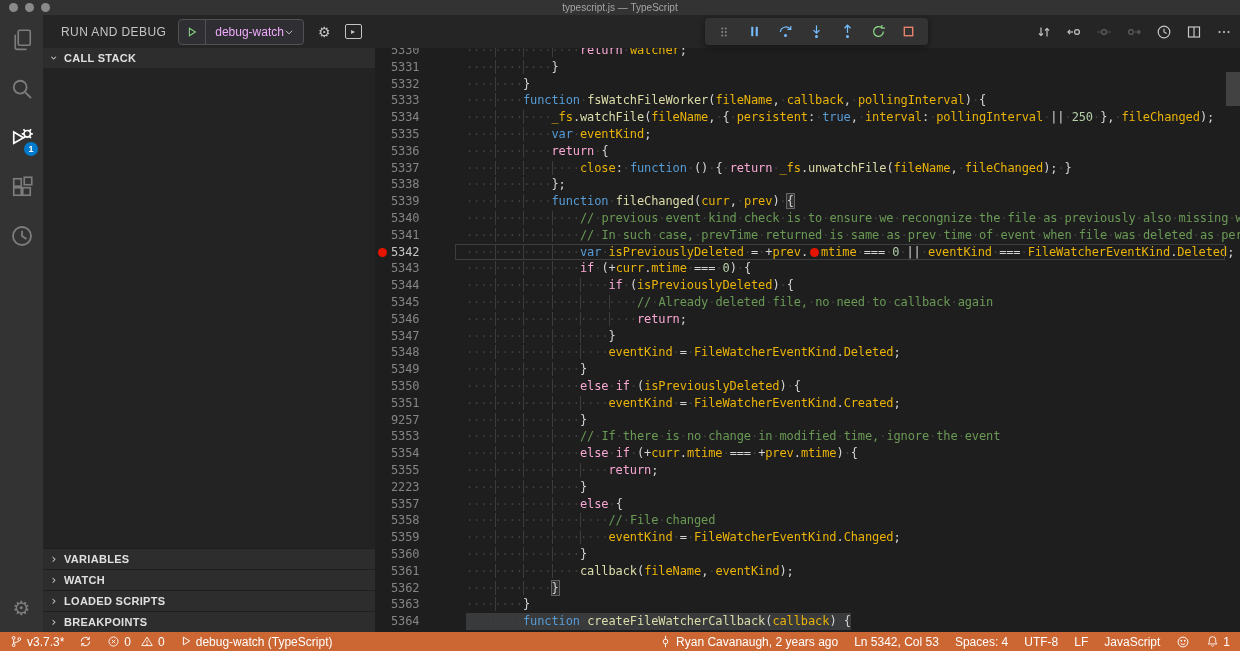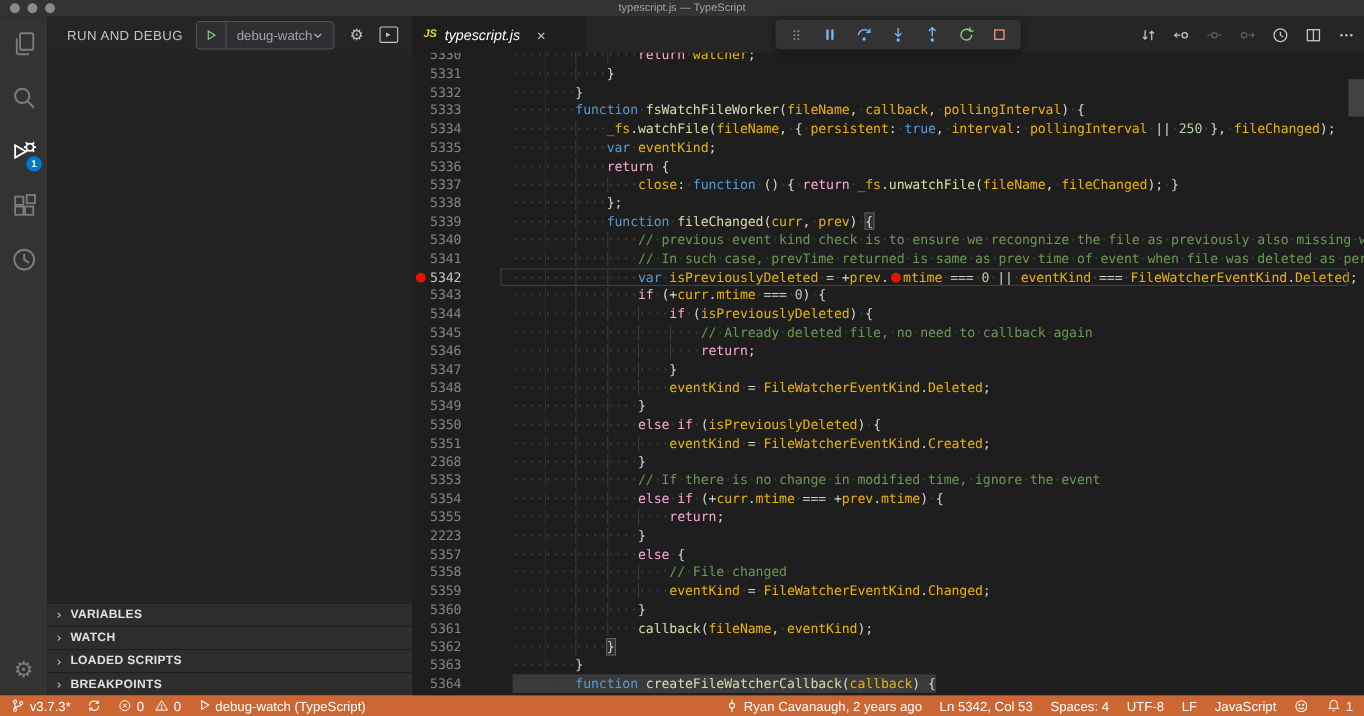--- a/index.html
+++ b/index.html
@@ -24,21 +24,21 @@
   .ab-gear{margin-top:auto;margin-bottom:0}
   .gearglyph{font-size:20px;line-height:1;color:#7d7d7d;font-family:"DejaVu Sans",sans-serif}
   .gearglyph.small{font-size:14px;color:#c5c5c5}
 
   
   .sidebar{width:332px;background:#252526;display:flex;flex-direction:column;flex:none;color:#ccc}
   .sb-top{height:33px;display:flex;align-items:center;padding:0 10px;flex:none}
   .sb-title{font-size:12px;color:#c5c5c5;letter-spacing:.4px;margin-left:8px;white-space:nowrap}
   .launch{margin-left:12px;height:24px;display:flex;align-items:center;background:#2f2f33;border:1px solid #515151;border-radius:4px;overflow:hidden}
   .launch-play{width:26px;display:flex;align-items:center;justify-content:center;color:#89D185;border-right:1px solid #515151;height:100%;cursor:pointer}
-  .launch-select{display:flex;align-items:center;padding:0 9px;font-size:12px;color:#a3a3a3;cursor:pointer}
+  .launch-select{display:flex;align-items:center;padding:0 9px;font-size:12px;color:#f0abfc;cursor:pointer}
   .sb-top-icon{margin-left:14px;color:#c5c5c5;cursor:pointer;display:flex;align-items:center;justify-content:center}
   .console-box{width:15px;height:13px;border:1px solid #c5c5c5;border-radius:2px;display:flex;align-items:center;justify-content:center;font-size:8px;color:#c5c5c5}
   .sb-section{height:20px;display:flex;align-items:center;font-size:11px;font-weight:700;color:#e0e0e0;background:#2d2d2d;padding-left:6px;gap:5px;border-top:1px solid #1f1f1f;letter-spacing:.3px;cursor:pointer;flex:none}
   .chev{display:inline-block;font-size:12px;font-weight:400;color:#c5c5c5;width:10px;text-align:center;transform:none;font-family:"DejaVu Sans",sans-serif}
   .chev.open{transform:rotate(90deg)}
   .callstack-body{flex:1;background:#232324}
 
   
   .editor{width:865px;display:flex;flex-direction:column;background:#1e1e1e;position:relative;flex:none}
   .tabbar{height:33px;background:#252526;display:flex;align-items:stretch;position:relative;flex:none}
@@ -161,20 +161,24 @@
           </span>
         </div>
         <span class="sb-top-icon">
             <span class="gearglyph small">⚙</span>
           </span>
         <span class="sb-top-icon">
             <span class="console-box">▸</span>
           </span>
       </div>
 
+      <div class="sb-section" style="border-top:none">
+        <span class="chev open">›</span>
+        <span>CALL STACK</span>
+      </div>
       <div class="callstack-body"></div>
 
       <div class="sb-section">
         <span class="chev">›</span>
         <span>VARIABLES</span>
       </div>
       <div class="sb-section">
         <span class="chev">›</span>
         <span>WATCH</span>
       </div>
@@ -183,25 +187,20 @@
         <span>LOADED SCRIPTS</span>
       </div>
       <div class="sb-section">
         <span class="chev">›</span>
         <span>BREAKPOINTS</span>
       </div>
     </div>
 
     <div class="editor">
       <div class="tabbar">
-        <div class="tab">
-          <span class="tab-badge">JS</span>
-          <span class="tab-name">typescript.js</span>
-          <span class="tab-close">×</span>
-        </div>
 
         <div class="dbg-toolbar">
           <span class="dbg-btn">
             <svg width="14" height="14" viewBox="0 0 16 16" fill="#8a8a8a">
                 <circle cx="6" cy="4" r="1.1"></circle>
                 <circle cx="10" cy="4" r="1.1"></circle>
                 <circle cx="6" cy="8" r="1.1"></circle>
                 <circle cx="10" cy="8" r="1.1"></circle>
                 <circle cx="6" cy="12" r="1.1"></circle>
                 <circle cx="10" cy="12" r="1.1"></circle>
@@ -315,21 +314,21 @@
             <div class="crow cur"><div class="gut"><span class="bpd on"></span><span class="lnum">5342</span></div><div class="ctext"><span class="ig"><span class="ws">····</span></span><span class="ig gl"><span class="ws">····</span></span><span class="ig gl"><span class="ws">····</span></span><span class="ig gl"><span class="ws">····</span></span><span class="tk-k">var</span><span class="tk-p"><span class="ws">·</span></span><span class="tk-v">isPreviouslyDeleted</span><span class="tk-p"><span class="ws">·</span>=<span class="ws">·</span>+</span><span class="tk-v">prev</span><span class="tk-p">.</span><span class="ibp"></span><span class="tk-v">mtime</span><span class="tk-p"><span class="ws">·</span>===<span class="ws">·</span></span><span class="tk-d">0</span><span class="tk-p"><span class="ws">·</span>||<span class="ws">·</span></span><span class="tk-v">eventKind</span><span class="tk-p"><span class="ws">·</span>===<span class="ws">·</span></span><span class="tk-v">FileWatcherEventKind</span><span class="tk-p">.</span><span class="tk-v">Deleted</span><span class="tk-p">;</span></div></div>
             <div class="crow"><div class="gut"><span class="bpd"></span><span class="lnum">5343</span></div><div class="ctext"><span class="ig"><span class="ws">····</span></span><span class="ig gl"><span class="ws">····</span></span><span class="ig gl"><span class="ws">····</span></span><span class="ig gl"><span class="ws">····</span></span><span class="tk-c">if</span><span class="tk-p"><span class="ws">·</span>(+</span><span class="tk-v">curr</span><span class="tk-p">.</span><span class="tk-v">mtime</span><span class="tk-p"><span class="ws">·</span>===<span class="ws">·</span></span><span class="tk-d">0</span><span class="tk-p">)<span class="ws">·</span>{</span></div></div>
             <div class="crow"><div class="gut"><span class="bpd"></span><span class="lnum">5344</span></div><div class="ctext"><span class="ig"><span class="ws">····</span></span><span class="ig gl"><span class="ws">····</span></span><span class="ig gl"><span class="ws">····</span></span><span class="ig gl"><span class="ws">····</span></span><span class="ig gl"><span class="ws">····</span></span><span class="tk-c">if</span><span class="tk-p"><span class="ws">·</span>(</span><span class="tk-v">isPreviouslyDeleted</span><span class="tk-p">)<span class="ws">·</span>{</span></div></div>
             <div class="crow"><div class="gut"><span class="bpd"></span><span class="lnum">5345</span></div><div class="ctext"><span class="ig"><span class="ws">····</span></span><span class="ig gl"><span class="ws">····</span></span><span class="ig gl"><span class="ws">····</span></span><span class="ig gl"><span class="ws">····</span></span><span class="ig gl"><span class="ws">····</span></span><span class="ig gl"><span class="ws">····</span></span><span class="tk-m">//<span class="ws">·</span>Already<span class="ws">·</span>deleted<span class="ws">·</span>file,<span class="ws">·</span>no<span class="ws">·</span>need<span class="ws">·</span>to<span class="ws">·</span>callback<span class="ws">·</span>again</span></div></div>
             <div class="crow"><div class="gut"><span class="bpd"></span><span class="lnum">5346</span></div><div class="ctext"><span class="ig"><span class="ws">····</span></span><span class="ig gl"><span class="ws">····</span></span><span class="ig gl"><span class="ws">····</span></span><span class="ig gl"><span class="ws">····</span></span><span class="ig gl"><span class="ws">····</span></span><span class="ig gl"><span class="ws">····</span></span><span class="tk-c">return</span><span class="tk-p">;</span></div></div>
             <div class="crow"><div class="gut"><span class="bpd"></span><span class="lnum">5347</span></div><div class="ctext"><span class="ig"><span class="ws">····</span></span><span class="ig gl"><span class="ws">····</span></span><span class="ig gl"><span class="ws">····</span></span><span class="ig gl"><span class="ws">····</span></span><span class="ig gl"><span class="ws">····</span></span><span class="tk-p">}</span></div></div>
             <div class="crow"><div class="gut"><span class="bpd"></span><span class="lnum">5348</span></div><div class="ctext"><span class="ig"><span class="ws">····</span></span><span class="ig gl"><span class="ws">····</span></span><span class="ig gl"><span class="ws">····</span></span><span class="ig gl"><span class="ws">····</span></span><span class="ig gl"><span class="ws">····</span></span><span class="tk-v">eventKind</span><span class="tk-p"><span class="ws">·</span>=<span class="ws">·</span></span><span class="tk-v">FileWatcherEventKind</span><span class="tk-p">.</span><span class="tk-v">Deleted</span><span class="tk-p">;</span></div></div>
             <div class="crow"><div class="gut"><span class="bpd"></span><span class="lnum">5349</span></div><div class="ctext"><span class="ig"><span class="ws">····</span></span><span class="ig gl"><span class="ws">····</span></span><span class="ig gl"><span class="ws">····</span></span><span class="ig gl"><span class="ws">····</span></span><span class="tk-p">}</span></div></div>
             <div class="crow"><div class="gut"><span class="bpd"></span><span class="lnum">5350</span></div><div class="ctext"><span class="ig"><span class="ws">····</span></span><span class="ig gl"><span class="ws">····</span></span><span class="ig gl"><span class="ws">····</span></span><span class="ig gl"><span class="ws">····</span></span><span class="tk-c">else</span><span class="tk-p"><span class="ws">·</span></span><span class="tk-c">if</span><span class="tk-p"><span class="ws">·</span>(</span><span class="tk-v">isPreviouslyDeleted</span><span class="tk-p">)<span class="ws">·</span>{</span></div></div>
             <div class="crow"><div class="gut"><span class="bpd"></span><span class="lnum">5351</span></div><div class="ctext"><span class="ig"><span class="ws">····</span></span><span class="ig gl"><span class="ws">····</span></span><span class="ig gl"><span class="ws">····</span></span><span class="ig gl"><span class="ws">····</span></span><span class="ig gl"><span class="ws">····</span></span><span class="tk-v">eventKind</span><span class="tk-p"><span class="ws">·</span>=<span class="ws">·</span></span><span class="tk-v">FileWatcherEventKind</span><span class="tk-p">.</span><span class="tk-v">Created</span><span class="tk-p">;</span></div></div>
-            <div class="crow"><div class="gut"><span class="bpd"></span><span class="lnum">2368</span></div><div class="ctext"><span class="ig"><span class="ws">····</span></span><span class="ig gl"><span class="ws">····</span></span><span class="ig gl"><span class="ws">····</span></span><span class="ig gl"><span class="ws">····</span></span><span class="tk-p">}</span></div></div>
+            <div class="crow"><div class="gut"><span class="bpd"></span><span class="lnum">9257</span></div><div class="ctext"><span class="ig"><span class="ws">····</span></span><span class="ig gl"><span class="ws">····</span></span><span class="ig gl"><span class="ws">····</span></span><span class="ig gl"><span class="ws">····</span></span><span class="tk-p">}</span></div></div>
             <div class="crow"><div class="gut"><span class="bpd"></span><span class="lnum">5353</span></div><div class="ctext"><span class="ig"><span class="ws">····</span></span><span class="ig gl"><span class="ws">····</span></span><span class="ig gl"><span class="ws">····</span></span><span class="ig gl"><span class="ws">····</span></span><span class="tk-m">//<span class="ws">·</span>If<span class="ws">·</span>there<span class="ws">·</span>is<span class="ws">·</span>no<span class="ws">·</span>change<span class="ws">·</span>in<span class="ws">·</span>modified<span class="ws">·</span>time,<span class="ws">·</span>ignore<span class="ws">·</span>the<span class="ws">·</span>event</span></div></div>
             <div class="crow"><div class="gut"><span class="bpd"></span><span class="lnum">5354</span></div><div class="ctext"><span class="ig"><span class="ws">····</span></span><span class="ig gl"><span class="ws">····</span></span><span class="ig gl"><span class="ws">····</span></span><span class="ig gl"><span class="ws">····</span></span><span class="tk-c">else</span><span class="tk-p"><span class="ws">·</span></span><span class="tk-c">if</span><span class="tk-p"><span class="ws">·</span>(+</span><span class="tk-v">curr</span><span class="tk-p">.</span><span class="tk-v">mtime</span><span class="tk-p"><span class="ws">·</span>===<span class="ws">·</span>+</span><span class="tk-v">prev</span><span class="tk-p">.</span><span class="tk-v">mtime</span><span class="tk-p">)<span class="ws">·</span>{</span></div></div>
             <div class="crow"><div class="gut"><span class="bpd"></span><span class="lnum">5355</span></div><div class="ctext"><span class="ig"><span class="ws">····</span></span><span class="ig gl"><span class="ws">····</span></span><span class="ig gl"><span class="ws">····</span></span><span class="ig gl"><span class="ws">····</span></span><span class="ig gl"><span class="ws">····</span></span><span class="tk-c">return</span><span class="tk-p">;</span></div></div>
             <div class="crow"><div class="gut"><span class="bpd"></span><span class="lnum">2223</span></div><div class="ctext"><span class="ig"><span class="ws">····</span></span><span class="ig gl"><span class="ws">····</span></span><span class="ig gl"><span class="ws">····</span></span><span class="ig gl"><span class="ws">····</span></span><span class="tk-p">}</span></div></div>
             <div class="crow"><div class="gut"><span class="bpd"></span><span class="lnum">5357</span></div><div class="ctext"><span class="ig"><span class="ws">····</span></span><span class="ig gl"><span class="ws">····</span></span><span class="ig gl"><span class="ws">····</span></span><span class="ig gl"><span class="ws">····</span></span><span class="tk-c">else</span><span class="tk-p"><span class="ws">·</span>{</span></div></div>
             <div class="crow"><div class="gut"><span class="bpd"></span><span class="lnum">5358</span></div><div class="ctext"><span class="ig"><span class="ws">····</span></span><span class="ig gl"><span class="ws">····</span></span><span class="ig gl"><span class="ws">····</span></span><span class="ig gl"><span class="ws">····</span></span><span class="ig gl"><span class="ws">····</span></span><span class="tk-m">//<span class="ws">·</span>File<span class="ws">·</span>changed</span></div></div>
             <div class="crow"><div class="gut"><span class="bpd"></span><span class="lnum">5359</span></div><div class="ctext"><span class="ig"><span class="ws">····</span></span><span class="ig gl"><span class="ws">····</span></span><span class="ig gl"><span class="ws">····</span></span><span class="ig gl"><span class="ws">····</span></span><span class="ig gl"><span class="ws">····</span></span><span class="tk-v">eventKind</span><span class="tk-p"><span class="ws">·</span>=<span class="ws">·</span></span><span class="tk-v">FileWatcherEventKind</span><span class="tk-p">.</span><span class="tk-v">Changed</span><span class="tk-p">;</span></div></div>
             <div class="crow"><div class="gut"><span class="bpd"></span><span class="lnum">5360</span></div><div class="ctext"><span class="ig"><span class="ws">····</span></span><span class="ig gl"><span class="ws">····</span></span><span class="ig gl"><span class="ws">····</span></span><span class="ig gl"><span class="ws">····</span></span><span class="tk-p">}</span></div></div>
             <div class="crow"><div class="gut"><span class="bpd"></span><span class="lnum">5361</span></div><div class="ctext"><span class="ig"><span class="ws">····</span></span><span class="ig gl"><span class="ws">····</span></span><span class="ig gl"><span class="ws">····</span></span><span class="ig gl"><span class="ws">····</span></span><span class="tk-f">callback</span><span class="tk-p">(</span><span class="tk-v">fileName</span><span class="tk-p">,<span class="ws">·</span></span><span class="tk-v">eventKind</span><span class="tk-p">);</span></div></div>
             <div class="crow"><div class="gut"><span class="bpd"></span><span class="lnum">5362</span></div><div class="ctext"><span class="ig"><span class="ws">····</span></span><span class="ig gl"><span class="ws">····</span></span><span class="ig gl"><span class="ws">····</span></span><span class="tk-b">}</span></div></div>

